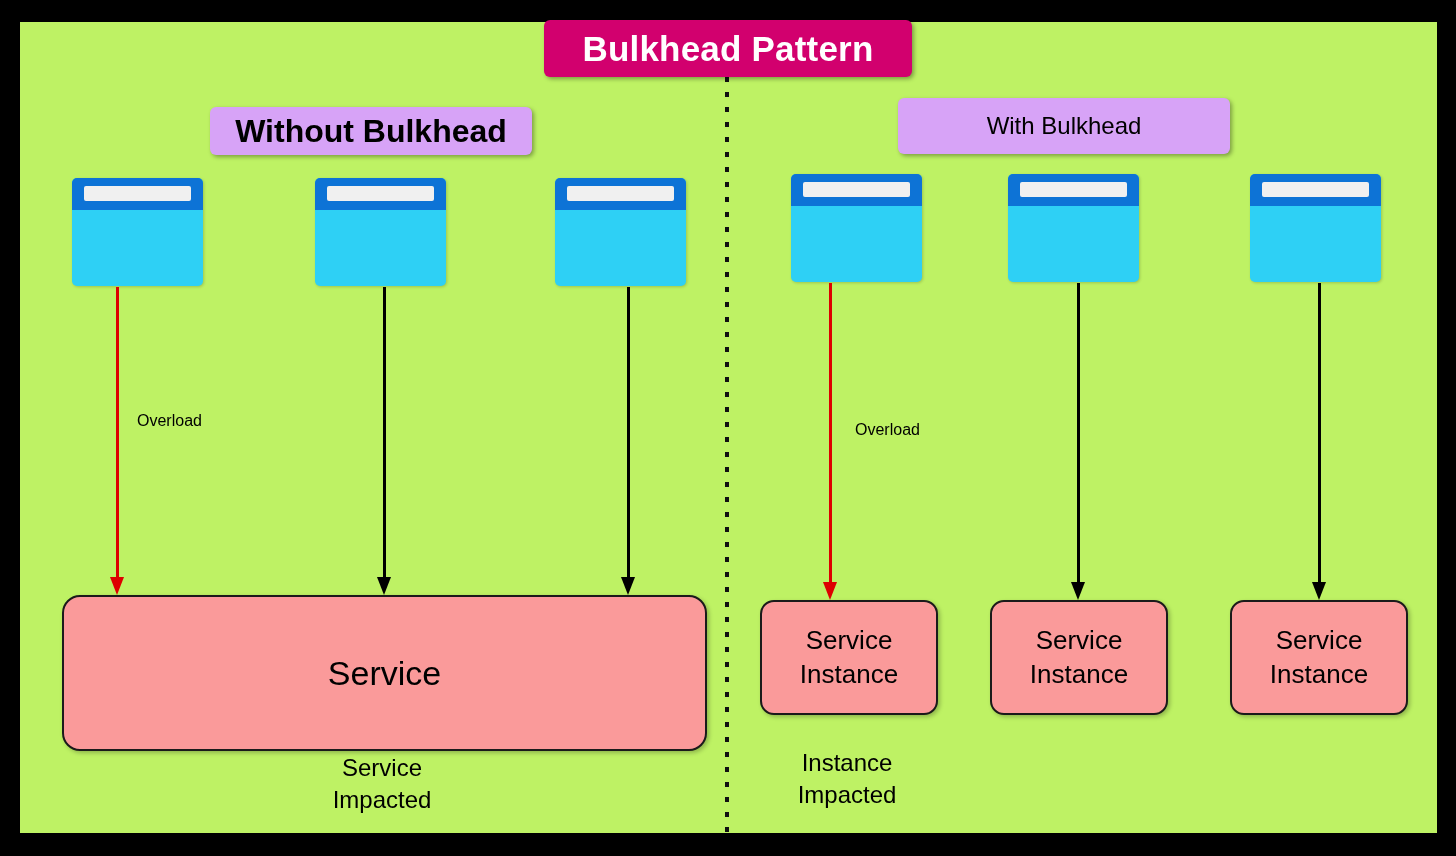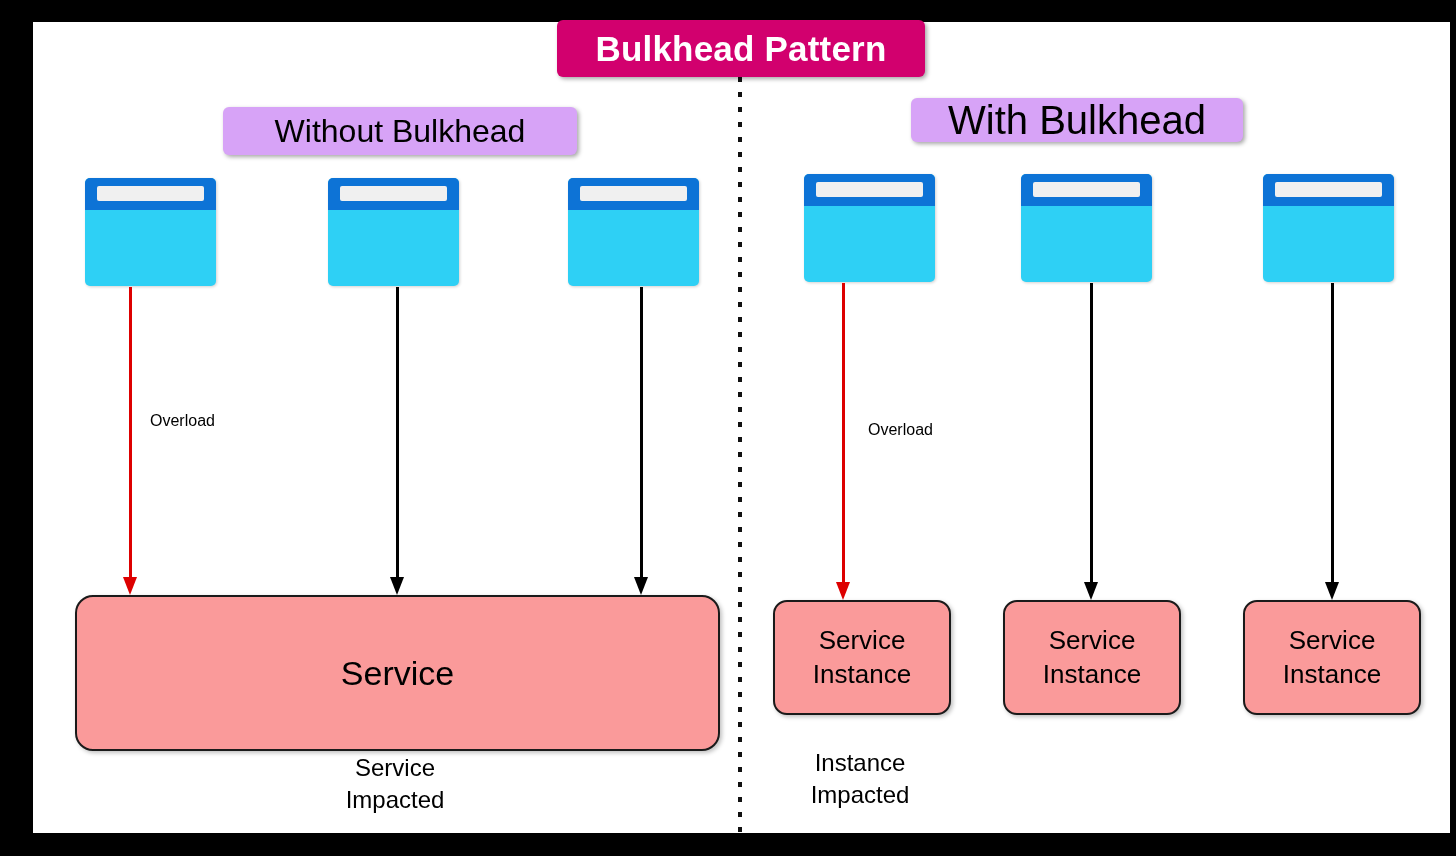--- a/index.html
+++ b/index.html
@@ -18,22 +18,21 @@
     width: 1456px;
     height: 856px;
     background: #000000;
   }
   #canvas {
     position: absolute;
     left: 20px;
     top: 22px;
     width: 1417px;
     height: 811px;
-    background: #ffffff;
-    margin-left: 13px;
+    background: #bef264;
   }
   
   .divider {
     position: absolute;
     left: 705px;
     top: 40px;
     width: 4px;
     height: 771px;
     background-image: linear-gradient(to bottom, #111111 0px, #111111 5px, rgba(0,0,0,0) 5px, rgba(0,0,0,0) 15px);
     background-size: 4px 15px;
@@ -56,35 +55,35 @@
     height: 57px;
     background: #d2006e;
     color: #ffffff;
     font-size: 35px;
     font-weight: bold;
     letter-spacing: 0.2px;
   }
   .badge-left {
     left: 190px;
     top: 85px;
-    width: 354px;
+    width: 322px;
     height: 48px;
     background: #d7a3f7;
     color: #000000;
     font-size: 32px;
-    font-weight: normal;
+    font-weight: bold;
   }
   .badge-right {
     left: 878px;
     top: 76px;
     width: 332px;
-    height: 44px;
+    height: 56px;
     background: #d7a3f7;
     color: #000000;
-    font-size: 40px;
+    font-size: 24px;
     font-weight: normal;
   }
   
   .client {
     position: absolute;
     width: 131px;
     height: 108px;
     border-radius: 5px;
     background: #2ed0f5;
     box-shadow: 1px 1px 3px rgba(0,0,0,0.18);

